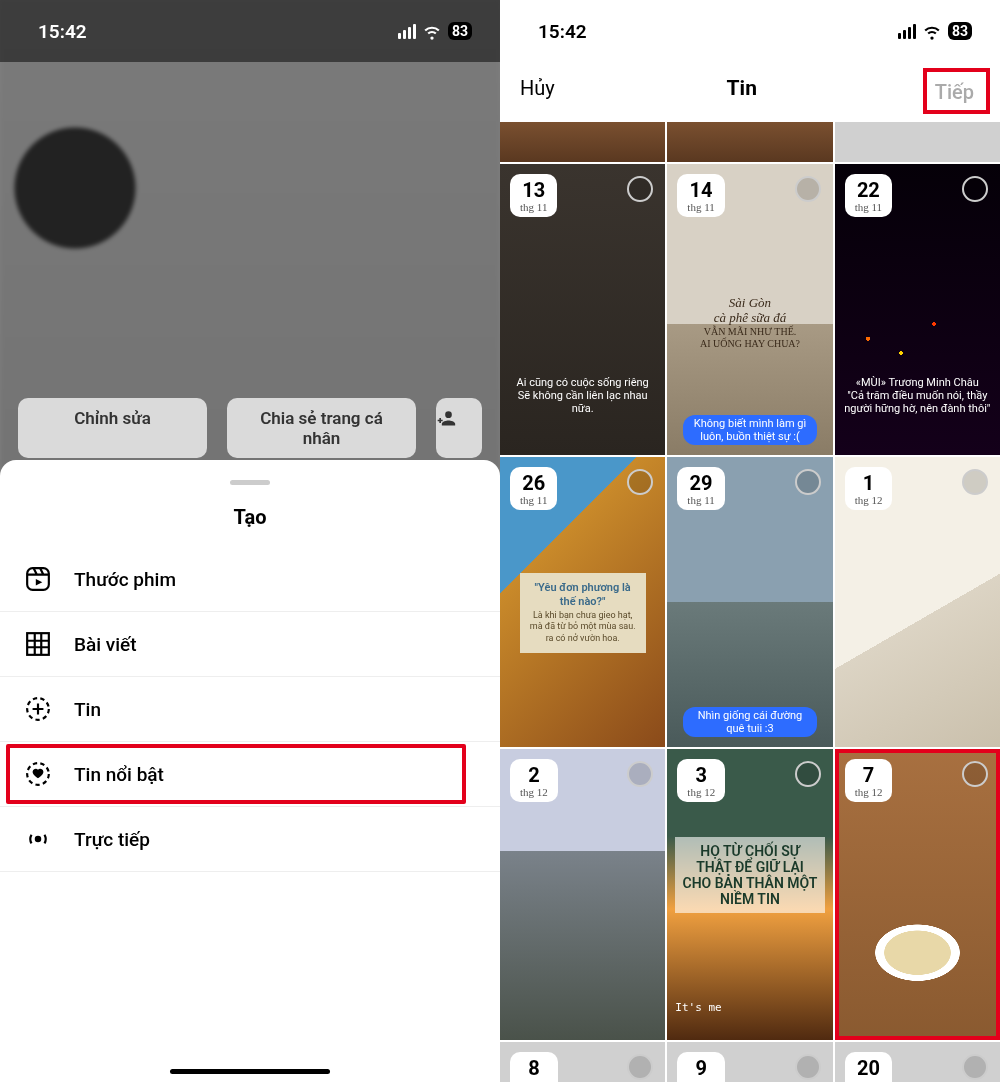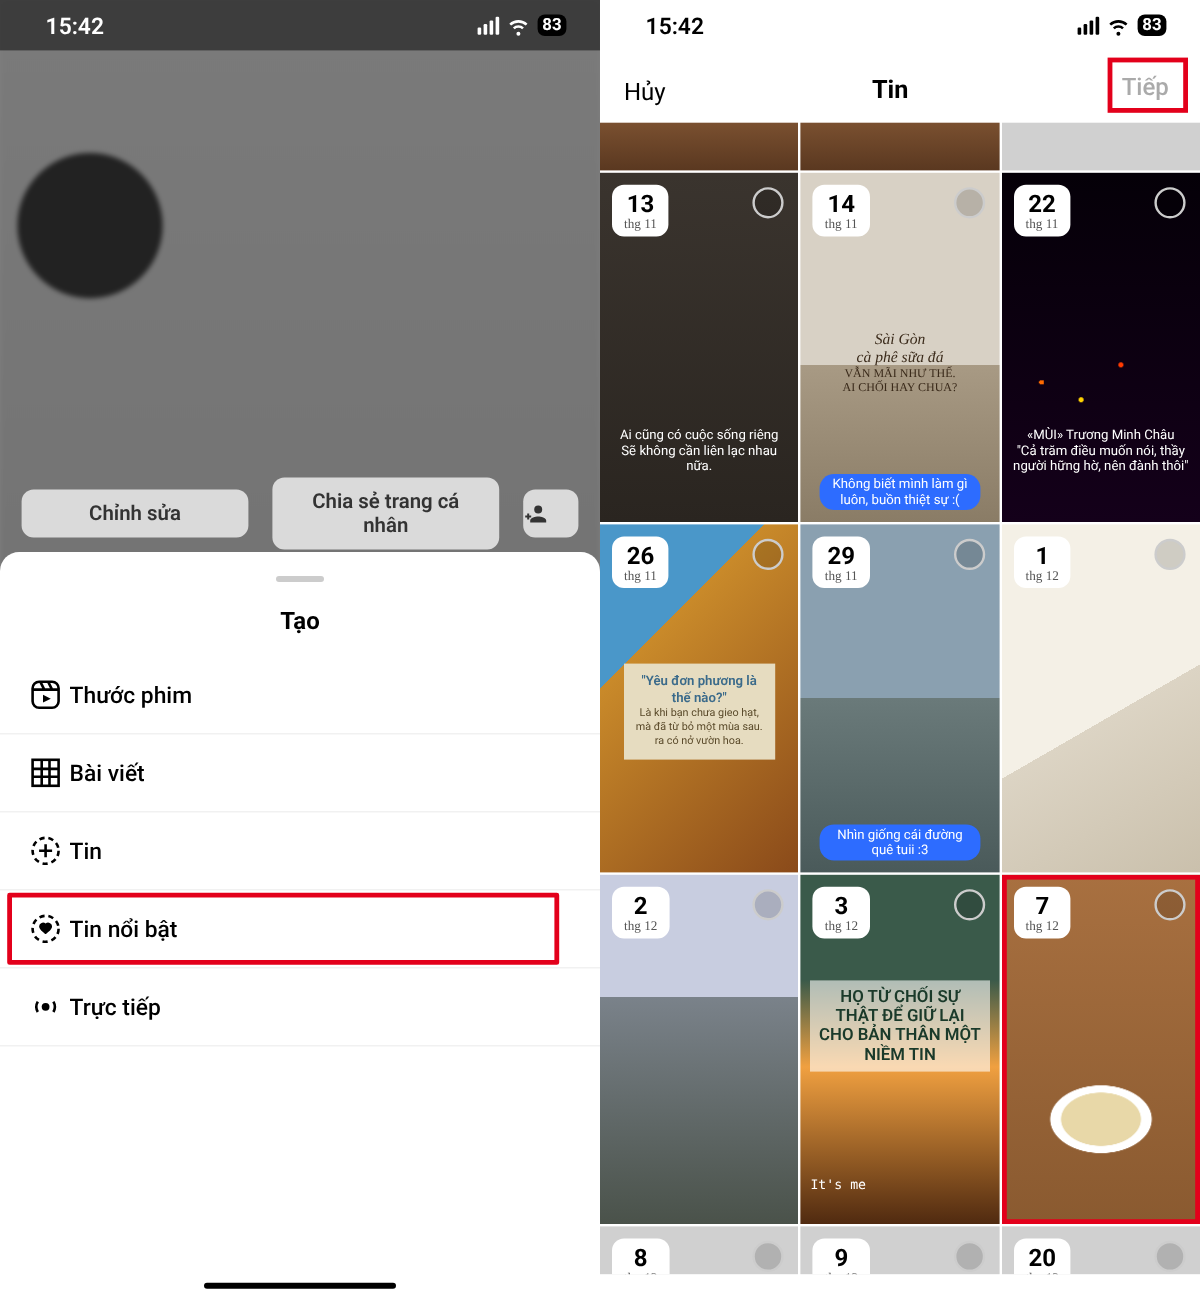--- a/index.html
+++ b/index.html
@@ -10,21 +10,21 @@
     height: 1082px;
     display: flex;
     overflow: hidden;
   }
   .phone { width: 500px; height: 1082px; position: relative; overflow: hidden; }
   .phone-left { background: #fff; }
   .phone-right { background: #fff; }
 
   
   .status-bar {
-    height: 42px;
+    height: 62px;
     display: flex;
     align-items: center;
     justify-content: space-between;
     padding: 0 28px 0 38px;
     font-weight: 600;
     font-size: 19px;
   }
   .status-right { display: flex; align-items: center; gap: 6px; }
   .sig-bars { display: inline-flex; align-items: flex-end; gap: 2px; }
   .sig-bars span { width: 3px; background: #000; border-radius: 1px; }
@@ -44,53 +44,53 @@
   .left-bg {
     position:absolute; inset:0; height:470px;
     background: radial-gradient(circle at 15% 40%, #444 0, #444 60px, transparent 61px),
                 linear-gradient(#f5f5f5,#e8e8e8);
     filter: blur(2px);
   }
   .dim-overlay { position:absolute; inset:0; background: rgba(0,0,0,0.5); }
   .left-content { position: relative; }
   .profile-buttons {
     position:absolute; top:398px; left:0; right:0;
-    display:flex; gap:20px; padding:0 18px; align-items:center;
+    display:flex; gap:20px; padding:0 18px; 
   }
   .pill {
     background: rgba(230,230,230,0.9); border-radius: 10px;
     padding: 10px 20px; font-size: 17px; font-weight:600; color:#333;
     flex:1; text-align:center;
   }
   .pill.small { flex:0 0 46px; padding:10px 0;}
   .bottom-sheet {
     position:absolute; left:0; right:0; top:460px; bottom:0;
     background:#fff; border-radius: 16px 16px 0 0;
     padding-top: 20px;
   }
   .sheet-handle { width:40px; height:5px; background:#ccc; border-radius:3px; margin:0 auto 20px; }
   .sheet-title { text-align:center; font-weight:700; font-size:20px; margin-bottom:18px; }
   .menu-item {
-    display:flex; align-items:center; gap:6px;
+    display:flex; align-items:center; gap:22px;
     padding: 18px 24px; font-size:19px; font-weight:500;
     border-bottom:1px solid #eee; position:relative;
   }
   .menu-item .icon { width:28px; height:28px; display:flex; align-items:center; justify-content:center; }
   .menu-item.highlighted::after {
     content:""; position:absolute; left:6px; right:34px; top:2px; bottom:2px;
     border:4px solid #e3001b; border-radius:2px; pointer-events:none;
   }
   .home-indicator {
     position:absolute; bottom:8px; left:50%; transform:translateX(-50%);
     width:160px; height:5px; background:#000; border-radius:3px;
   }
 
   
   .picker-header {
-    display:flex; align-items:flex-end; justify-content:space-between;
+    display:flex; align-items:flex-start; justify-content:space-between;
     padding: 14px 20px; font-size:20px;
   }
   .picker-title { font-weight:700; font-size:21px; }
   .picker-next { color:#aaa; font-weight:500; position:relative; padding:4px 6px;}
   .picker-next::after {
     content:""; position:absolute; left:-6px; right:-10px; top:-8px; bottom:-6px;
     border:4px solid #e3001b; pointer-events:none;
   }
   .grid {
     display:grid; grid-template-columns: repeat(3, 1fr);
@@ -277,21 +277,21 @@
       <div class="cell bg-cafe">
         <div class="date-badge">
           <div class="d">14</div>
           <div class="m">thg 11</div>
         </div>
         <div class="sel-circle"></div>
         <div class="cafe-sign">
           <div class="l1">Sài Gòn</div>
           <div class="l1">cà phê sữa đá</div>
           <div>VẪN MÃI NHƯ THẾ.</div>
-          <div>AI CHỐI HAY CHUA?</div>
+          <div>AI UỐNG HAY CHUA?</div>
         </div>
         <div class="caption low">
           <span class="caption blue">Không biết mình làm gì luôn, buồn thiệt sự :(</span>
         </div>
       </div>
       <div class="cell bg-night-dots">
         <div class="date-badge">
           <div class="d">22</div>
           <div class="m">thg 11</div>
         </div>

